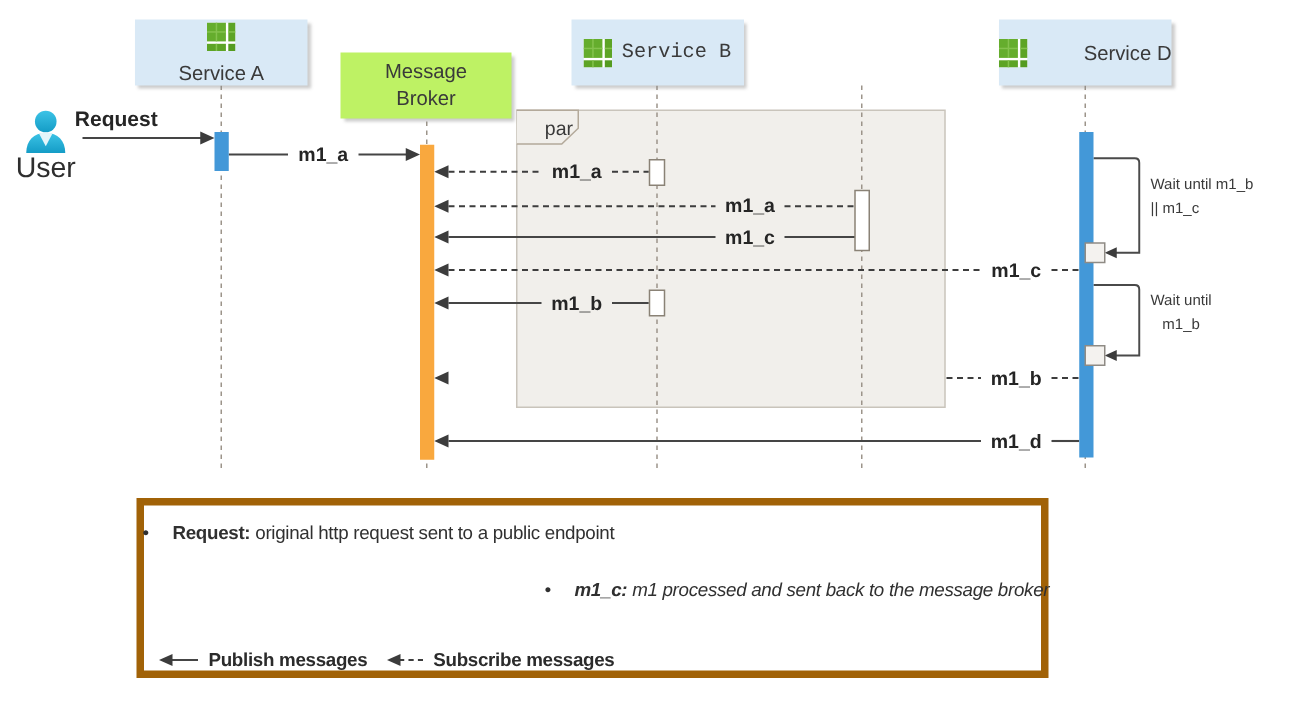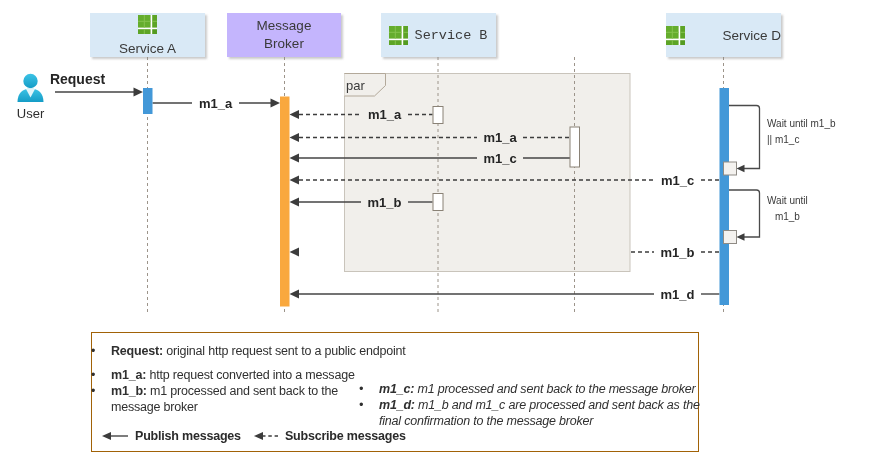--- a/index.html
+++ b/index.html
@@ -10,45 +10,45 @@
   .abs{position:absolute;}
   svg{display:block;}
   
   .participant{
     position:absolute;top:13px;height:44px;width:115px;
     display:flex;align-items:center;justify-content:center;gap:7px;
     background:#d9e9f6;box-shadow:2px 2px 2px rgba(140,140,140,.45);
     font-size:13.5px;color:#3a3a3a;
   }
   .participant.broker{
-    background:#c4b5fd;text-align:center;line-height:18px;
+    background:#bef264;text-align:center;line-height:18px;margin-top:22px;
   }
   .participant .plabel{white-space:nowrap;}
   .participant.broker .plabel{white-space:normal;width:72px;}
   
   .msg-label{
     position:absolute;transform:translate(-50%,-50%);
     font-size:13px;font-weight:bold;color:#252525;white-space:nowrap;
   }
   .note-text{
     position:absolute;font-size:10px;color:#3a3a3a;line-height:16px;white-space:nowrap;
   }
   .plain-label{
     position:absolute;transform:translate(-50%,-50%);
-    font-size:13px;color:#2e2e2e;white-space:nowrap;
+    font-size:19px;color:#2e2e2e;white-space:nowrap;
   }
   .request-label{font-weight:bold;font-size:14px;color:#252525;}
   .par-label{
-    position:absolute;left:346px;top:78px;width:36px;text-align:left;
+    position:absolute;left:346px;top:78px;width:36px;text-align:right;
     font-size:13px;color:#3a3a3a;
   }
   
   .legend{
     position:absolute;left:91px;top:332px;width:608px;height:120px;
-    background:#ffffff;border:1px solid #a16207;box-sizing:border-box;
+    background:#ffffff;border:5px solid #a16207;box-sizing:border-box;
     font-size:12.5px;letter-spacing:-0.2px;color:#303030;line-height:16px;
   }
   .legend .li{position:absolute;}
   .legend .bullet{display:inline-block;width:10px;color:#303030;}
   .legend .term{font-weight:bold;}
   .legend .item{padding-left:10px;text-indent:-10px;}
   .legend-key{position:absolute;left:9px;top:95px;display:flex;align-items:flex-end;gap:12px;}
   .legend-key .key-item{display:flex;align-items:center;gap:6px;font-weight:bold;color:#2b2b2b;}
 </style>
 </head>
@@ -228,34 +228,23 @@
   </div>
   <div class="note-text" style="left:767px;top:193px;text-align:center;">
     <div>Wait until</div>
     <div>m1_b</div>
   </div>
 
   <div class="legend">
     <div class="li item" style="left:9px;top:10px;width:580px;">
       <span class="bullet">•</span><span class="term">Request:</span> <span>original http request sent to a public endpoint</span>
     </div>
-    <div class="li" style="left:9px;top:34px;width:262px;">
-      <div class="item">
-        <span class="bullet">•</span><span class="term">m1_a:</span> <span>http request converted into a message</span>
-      </div>
-      <div class="item">
-        <span class="bullet">•</span><span class="term">m1_b:</span> <span>m1 processed and sent back to the message broker</span>
-      </div>
-    </div>
     <div class="li" style="left:277px;top:48px;width:340px;font-style:italic;">
       <div class="item">
         <span class="bullet">•</span><span class="term">m1_c:</span> <span>m1 processed and sent back to the message broker</span>
-      </div>
-      <div class="item">
-        <span class="bullet">•</span><span class="term">m1_d:</span> <span>m1_b and m1_c are processed and sent back as the final confirmation to the message broker</span>
       </div>
     </div>
     <div class="legend-key">
       <div class="key-item">
         <svg width="28" height="10" viewBox="0 0 28 10">
           <line x1="9" y1="5" x2="27" y2="5" stroke="#454545" stroke-width="1.4"></line>
           <path d="M1,5 L10,1 L10,9 Z" fill="#3c3c3c"></path>
         </svg>
         <span>Publish messages</span>
       </div>

